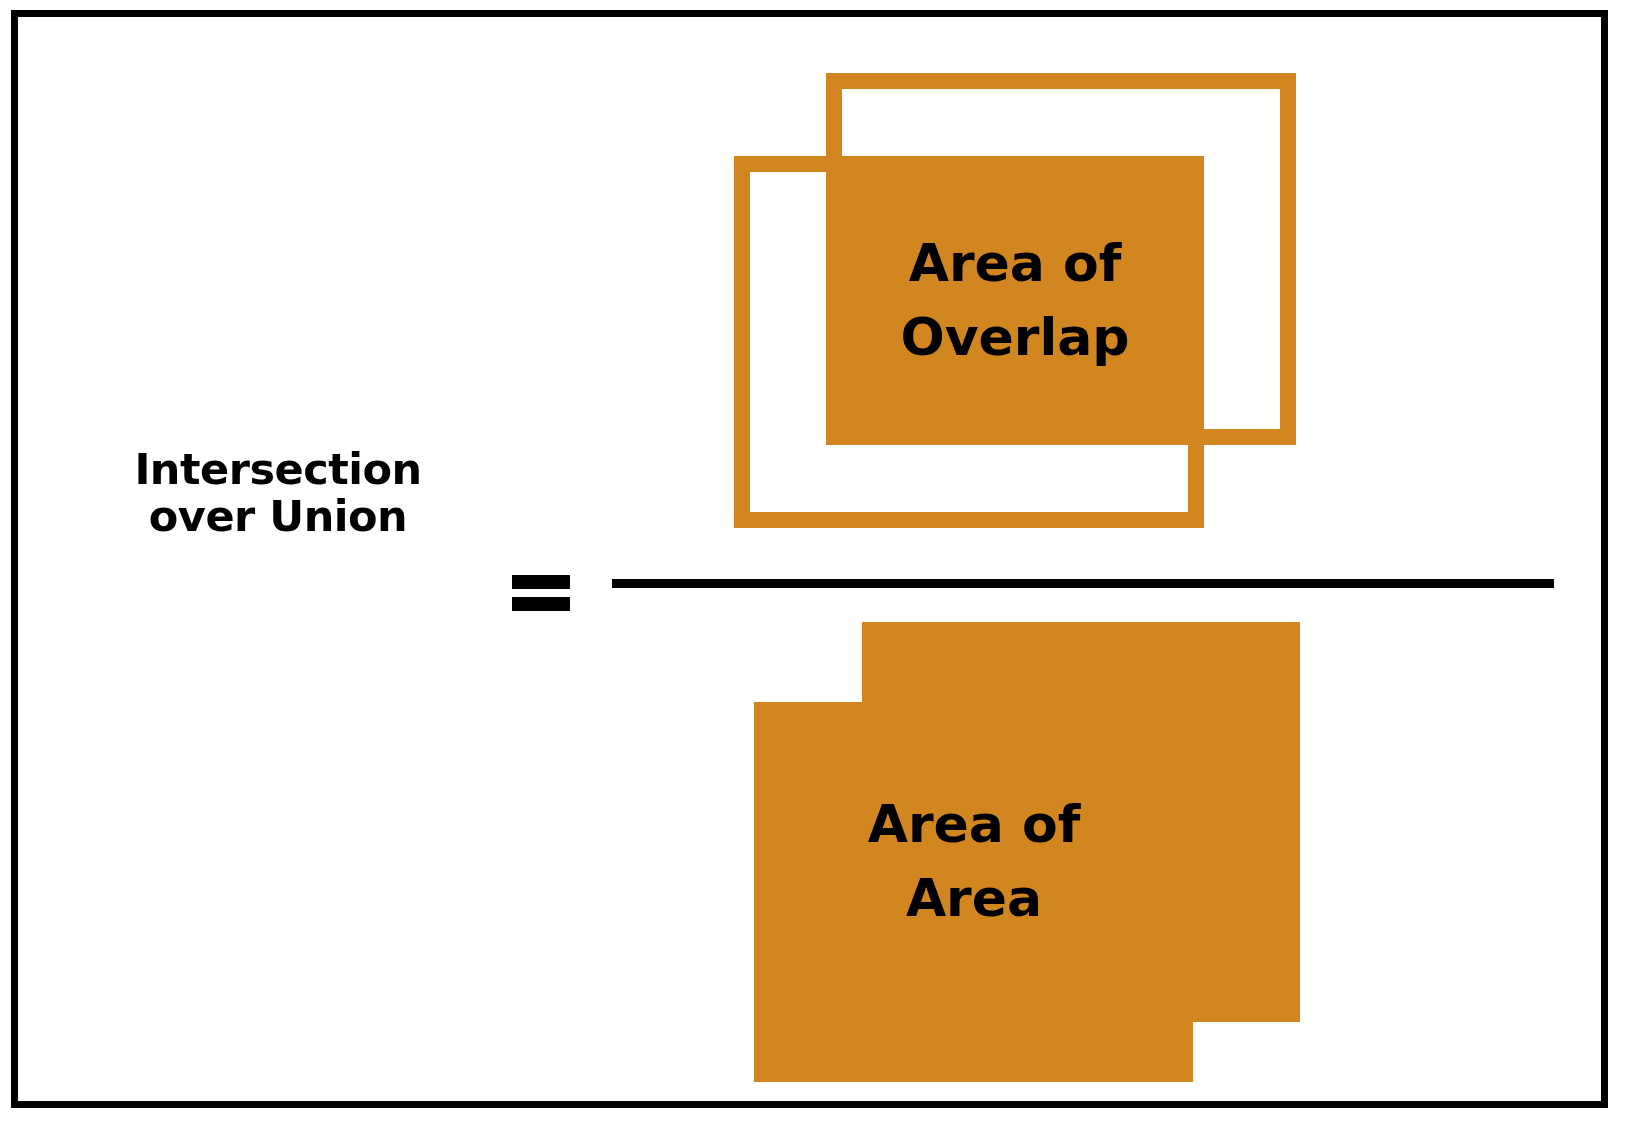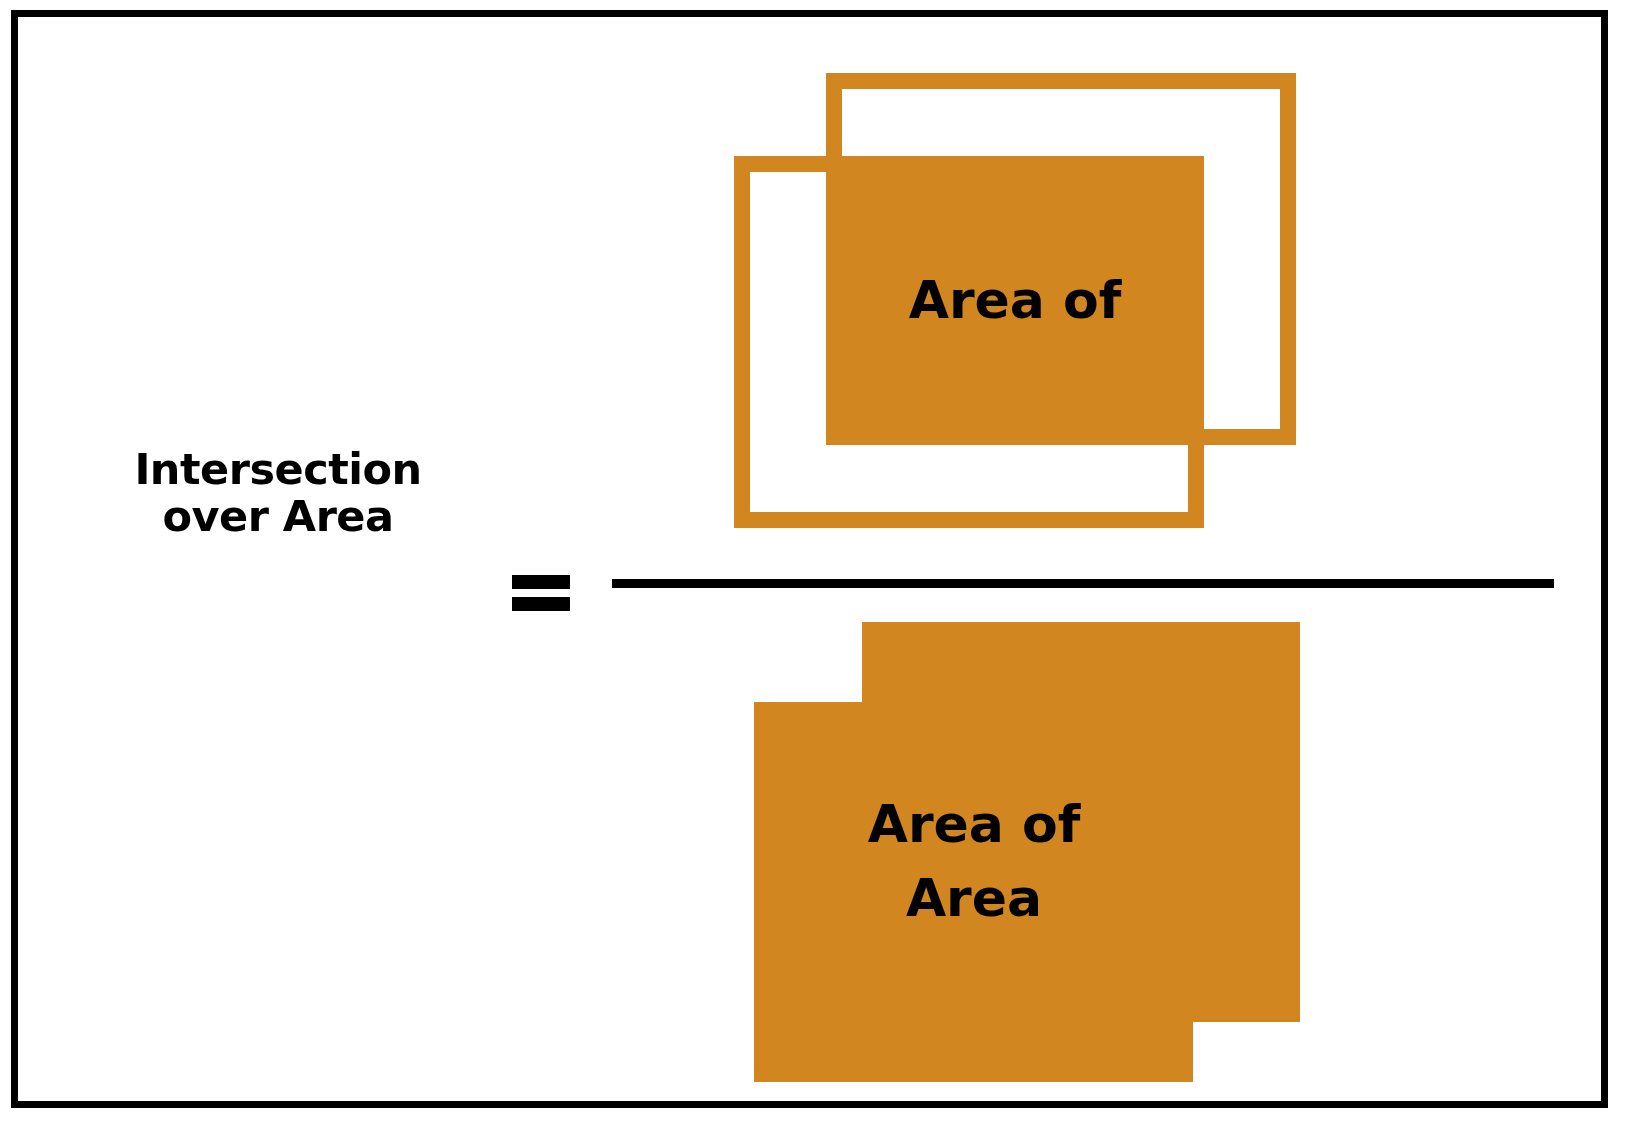--- a/index.html
+++ b/index.html
@@ -157,37 +157,38 @@
   #union-label .ln { display: block; }
 </style>
 </head>
 <body>
 
 <div id="stage">
   <div id="frame">
 
     <div id="iou-label">
       <span class="ln">Intersection</span>
-      <span class="ln">over Area</span>
+      <span class="ln">over Union</span>
     </div>
 
     <div id="equals">
       <div class="bar"></div>
       <div class="gap"></div>
       <div class="bar"></div>
     </div>
 
     <div id="fraction-bar"></div>
 
     <div id="intersection-diagram">
       <div class="outline-rect" id="rect-a" style="border-color: rgb(209, 134, 31);"></div>
       <div class="outline-rect" id="rect-b" style="border-color: rgb(209, 134, 31);"></div>
       <div id="overlap-fill" style="background: rgb(209, 134, 31);"></div>
       <div id="overlap-label">
         <span class="ln">Area of</span>
+        <span class="ln">Overlap</span>
       </div>
     </div>
 
     <div id="union-diagram">
       <svg id="union-shape" viewBox="0 0 600 500" width="600" height="500">
         <polygon points="154,30 592,30 592,430 485,430 485,490 46,490 46,110 154,110" fill="#d1861f"></polygon>
       </svg>
       <div id="union-label">
         <span class="ln">Area of</span>
         <span class="ln">Area</span>

